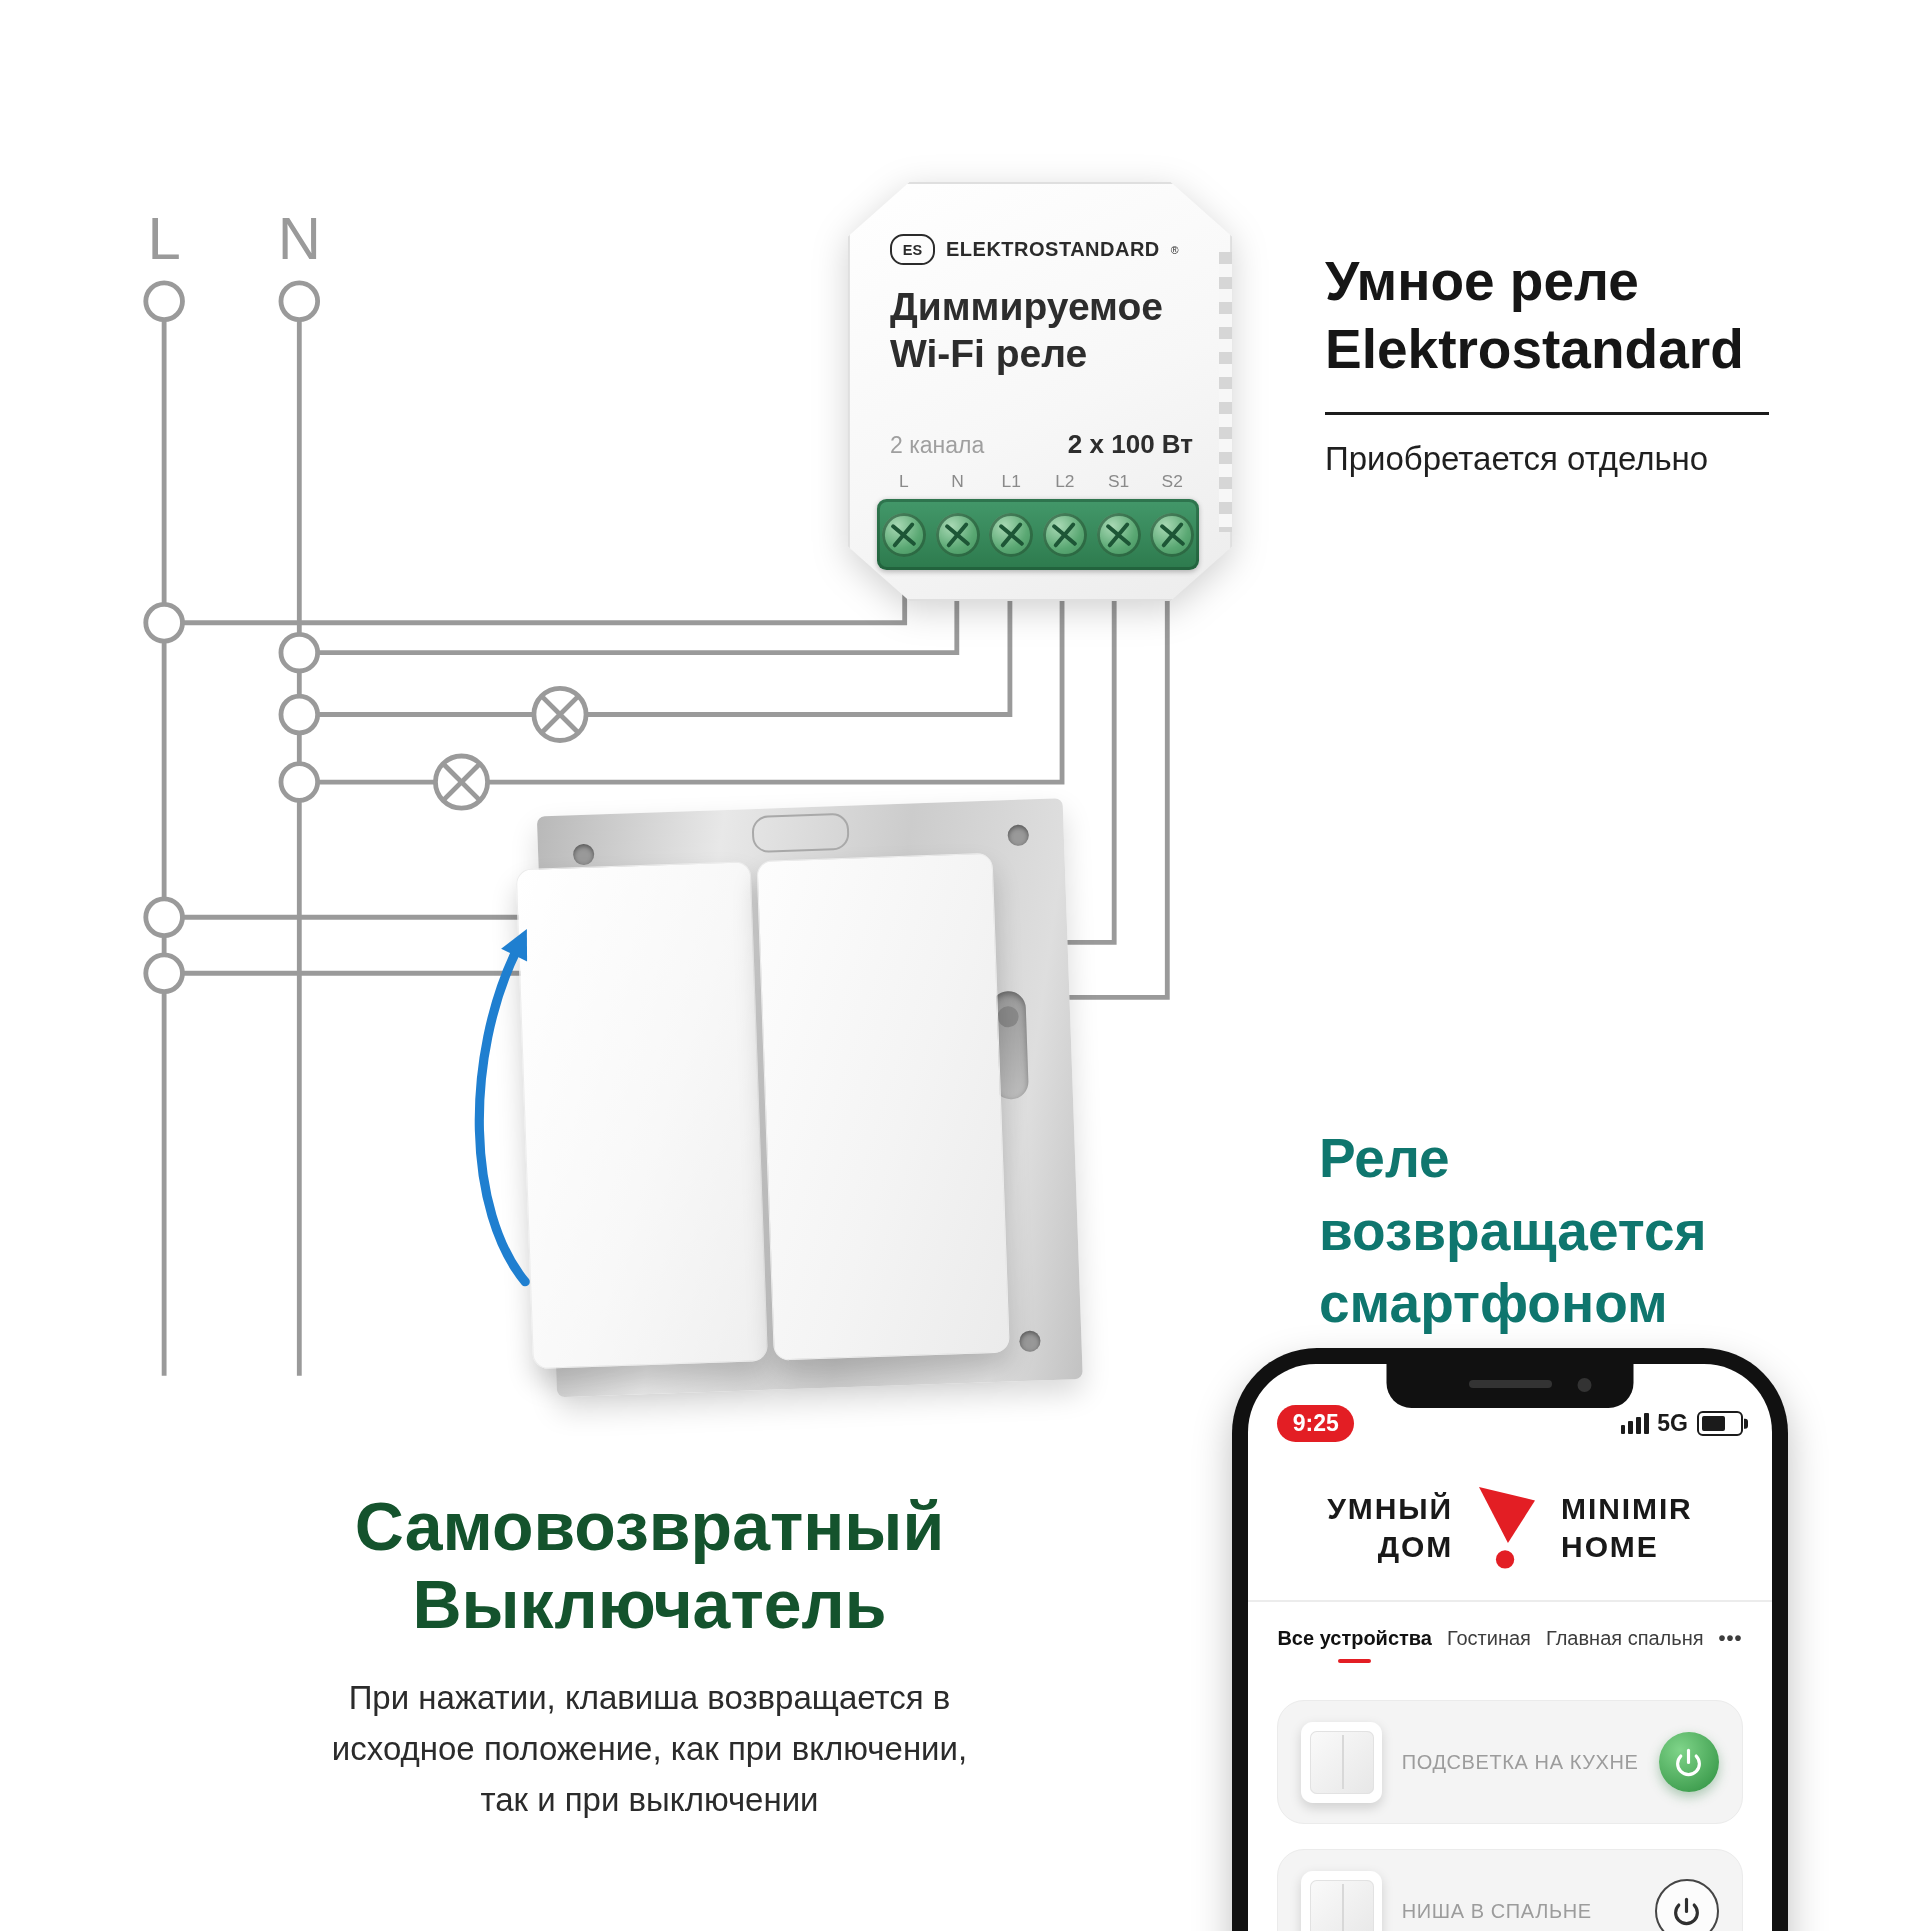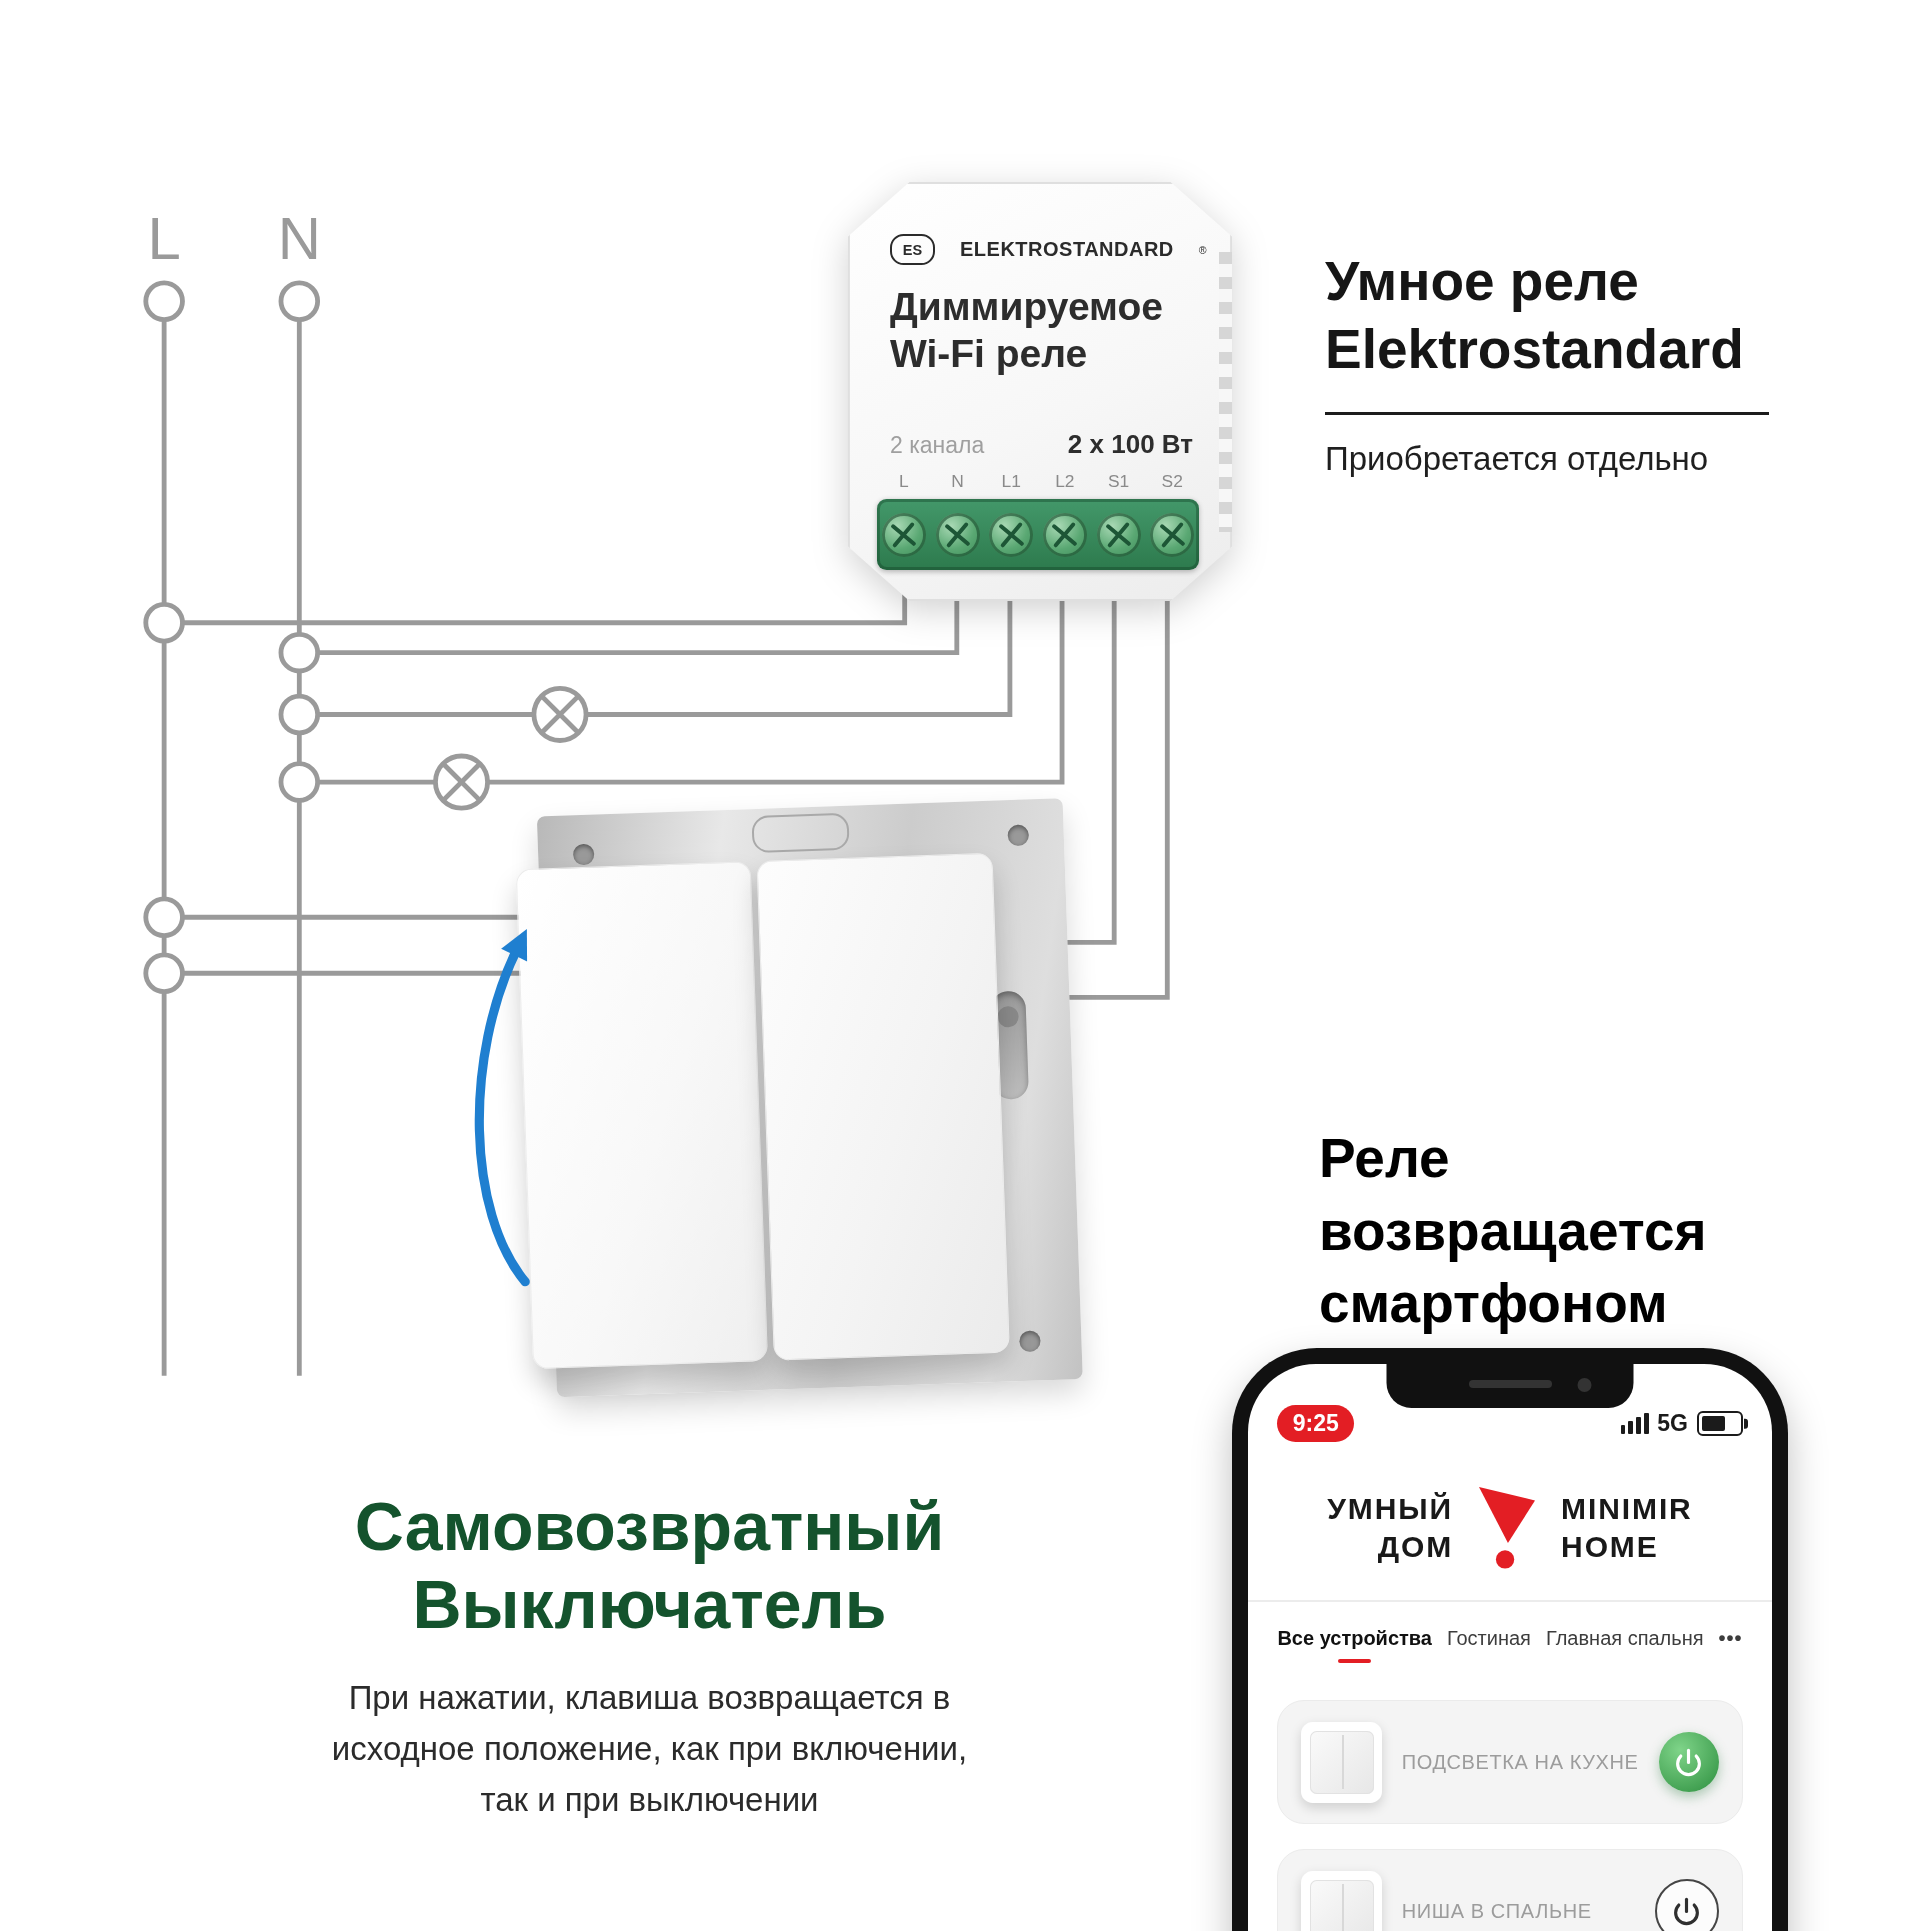--- a/index.html
+++ b/index.html
@@ -15,21 +15,21 @@
 
   
   .relay-wrap { position:absolute; left:848px; top:182px; width:384px; height:419px; z-index:3;
     filter:drop-shadow(0 9.7px 17.4px rgba(0,0,0,0.18)); }
   .relay { position:absolute; inset:0;
     clip-path:polygon(16% 0%, 84% 0%, 100% 13%, 100% 87%, 84% 100%, 16% 100%, 0% 87%, 0% 13%);
     background:linear-gradient(155deg,#ffffff 0%,#f7f7f7 55%,#ececec 100%);
     box-shadow:inset 0 0 0 1.9px #dfdfdf; }
   .relay-fins { position:absolute; right:0; top:70px; width:12.6px; height:280px;
     background:repeating-linear-gradient(180deg,#d6d6d6 0 11.6px,#f7f7f7 11.6px 25px); }
-  .relay-logo { position:absolute; left:42px; top:52px; display:flex; align-items:center; gap:25px; color:#2b2b2b; }
+  .relay-logo { position:absolute; left:42px; top:52px; display:flex; align-items:center; gap:11px; color:#2b2b2b; }
   .es-badge { width:41px; height:27px; border:2.4px solid #2b2b2b; border-radius:13.5px;
     display:flex; align-items:center; justify-content:center; font-weight:bold; font-size:14.5px; }
   .brand-name { font-weight:bold; font-size:20px; letter-spacing:0.5px; }
   .brand-reg { font-size:10.6px; vertical-align:super; }
   .relay-title { position:absolute; left:42px; top:102px; font-size:39px; font-weight:bold; color:#2d2d2d; line-height:1.2; }
   .relay-meta { position:absolute; left:42px; right:39px; top:247px; display:flex; justify-content:space-between; align-items:baseline; }
   .relay-channels { font-size:23px; color:#9f9f9f; }
   .relay-power { font-size:26px; font-weight:bold; color:#2d2d2d; }
   .terminal-labels { position:absolute; left:29px; top:289px; width:322px; display:flex; }
   .terminal-labels span { flex:1; text-align:center; font-size:17.4px; color:#8a8a8a; }
@@ -47,21 +47,21 @@
   .screw i::after  { transform:rotate(-50deg); }
 
   
   .relay-info { position:absolute; left:1325px; top:247px; z-index:2; }
   .ri-title { font-size:55px; font-weight:bold; line-height:1.24; color:#161616; }
   .ri-divider { margin-top:29px; width:444px; height:2.9px; background:#1c1c1c; }
   .ri-note { margin-top:25px; font-size:33px; color:#1f1f1f; }
 
   
   .smart-title { position:absolute; left:1319px; top:1122px; z-index:2;
-    font-size:55px; font-weight:bold; line-height:1.32; color:#000000; }
+    font-size:55px; font-weight:bold; line-height:1.32; color:#0f766e; }
 
   
   .switch-wrap { position:absolute; left:537px; top:799px; width:560px; height:608px; z-index:4; transform:rotate(-2deg); }
   .plate { position:absolute; left:9.7px; top:7.7px; width:526px; height:581px; border-radius:7.7px;
     background:linear-gradient(100deg,#b8b8b8 0%,#e8e8e8 30%,#cccccc 60%,#dedede 85%,#c2c2c2 100%);
     box-shadow:0 13.5px 29px rgba(0,0,0,.15); }
   .plate-tab { position:absolute; left:50%; top:7.7px; transform:translateX(-50%);
     width:93px; height:33px; border:2.9px solid #a9a9a9; border-radius:16.4px; }
   .plate-hole { position:absolute; width:21px; height:21px; border-radius:50%;
     background:#999999; box-shadow:inset 0 1.9px 4.8px rgba(0,0,0,.45); }

